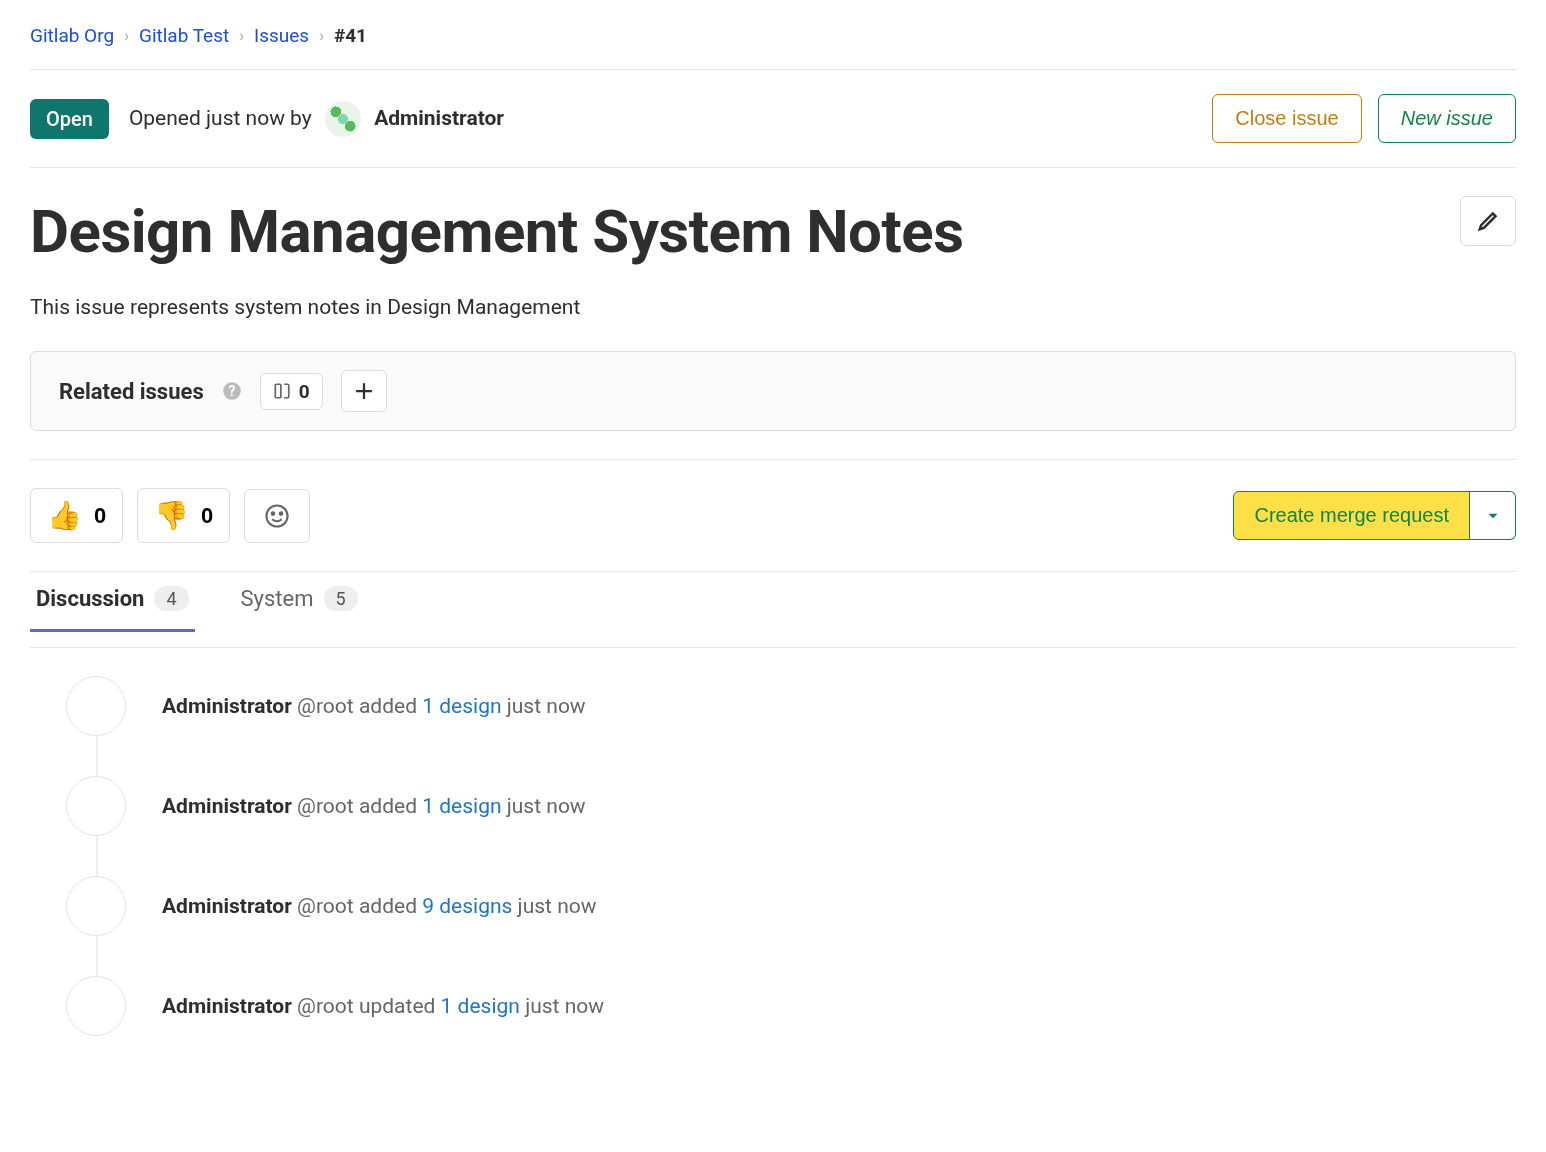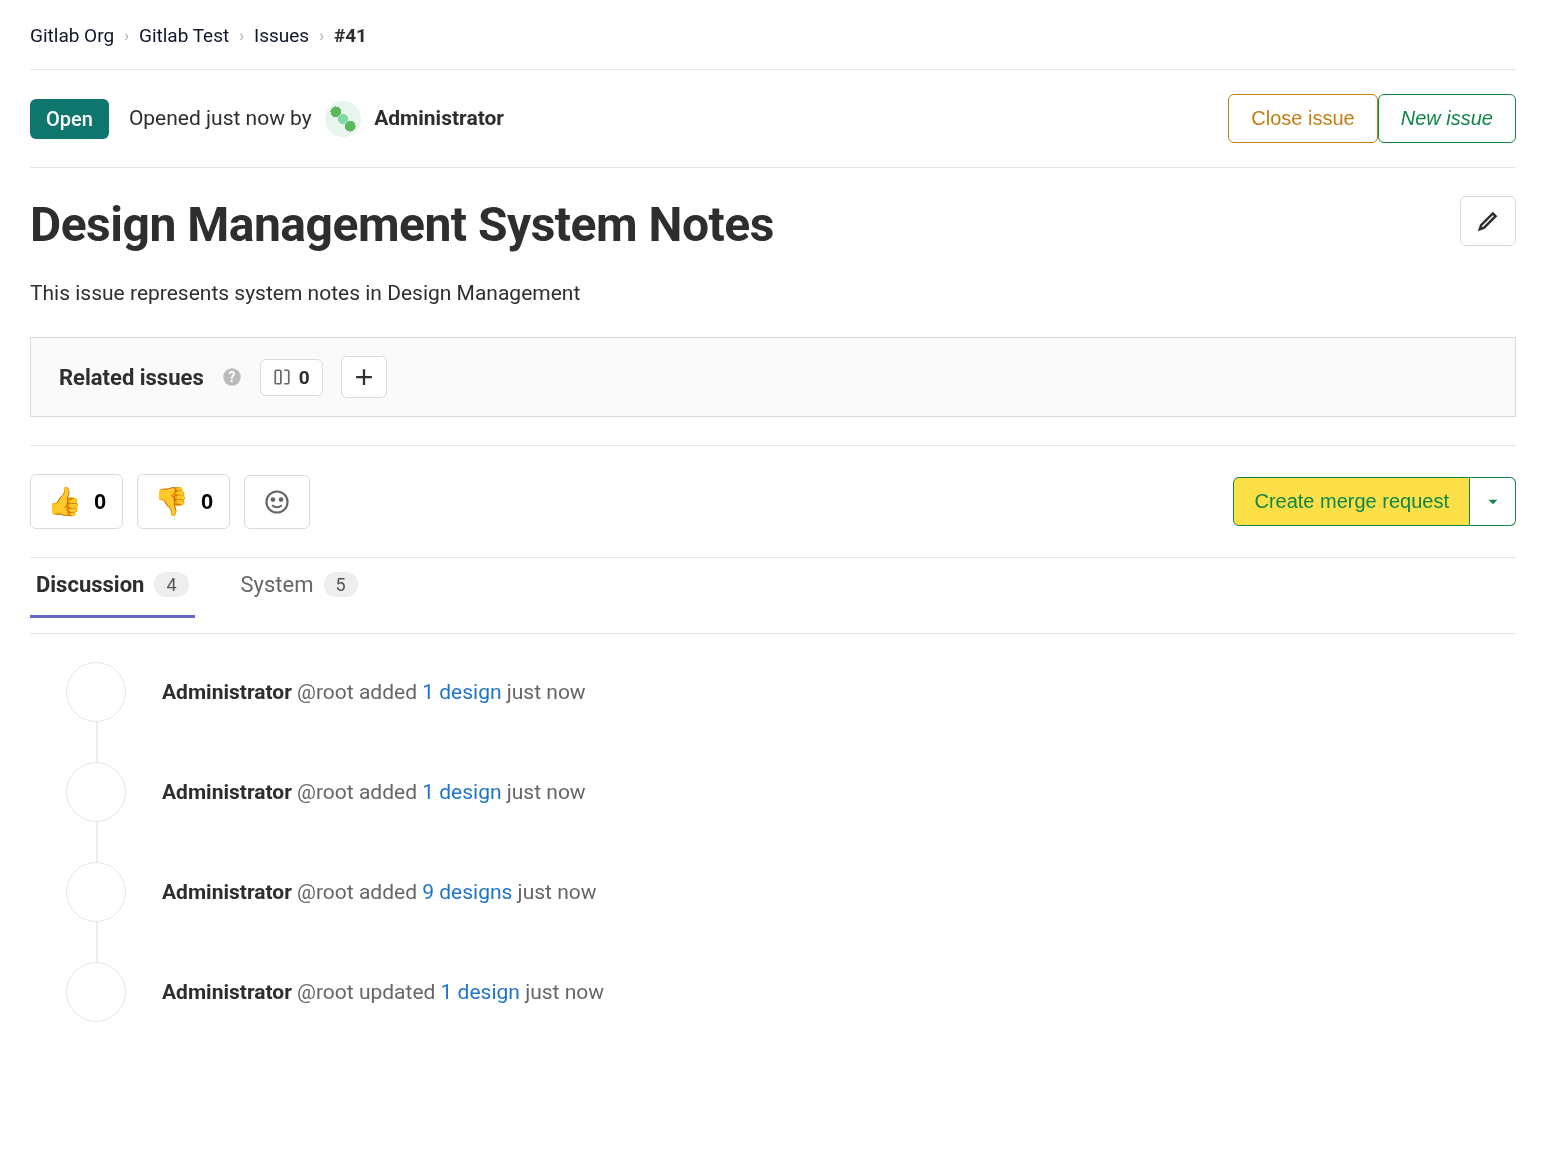--- a/index.html
+++ b/index.html
@@ -16,21 +16,21 @@
     }
     .breadcrumbs {
       display: flex;
       align-items: center;
       gap: 10px;
       padding: 24px 0 22px 0;
       color: #666;
       font-size: 19px;
     }
     .breadcrumb-item {
-      color: #0f172a;
+      color: #1d4ed8;
       text-decoration: none;
     }
     .breadcrumb-item.current {
       color: #2e2e2e;
       font-weight: 700;
     }
     .breadcrumb-sep {
       color: #aaa;
       font-size: 16px;
     }
@@ -68,20 +68,21 @@
       vertical-align: middle;
       margin: 0 8px 0 8px;
     }
     .author-name {
       font-weight: 700;
       font-size: 21px;
     }
     .header-actions {
       margin-left: auto;
       display: flex;
+      gap: 16px;
       padding-left: 33px;
     }
     .btn {
       padding: 12px 22px;
       border-radius: 6px;
       font-size: 20px;
       font-weight: 500;
       background: #fff;
       cursor: pointer;
       border: 1px solid;
@@ -94,21 +95,21 @@
       color: #108548;
       border-color: #108548;
       font-style: italic;
     }
     .title-row {
       display: flex;
       align-items: flex-start;
       padding: 28px 0 10px 0;
     }
     .issue-title {
-      font-size: 48px;
+      font-size: 60px;
       font-weight: 700;
       color: #2e2e2e;
       letter-spacing: -0.5px;
     }
     .edit-btn {
       margin-left: auto;
       width: 56px;
       height: 50px;
       border: 1px solid #dbdbdb;
       border-radius: 6px;
@@ -118,21 +119,21 @@
       justify-content: center;
       cursor: pointer;
     }
     .issue-description {
       font-size: 21px;
       color: #2e2e2e;
       padding: 18px 0 32px 0;
     }
     .related-issues {
       border: 1px solid #dbdbdb;
-      border-radius: 0;
+      border-radius: 6px;
       padding: 18px 28px;
       display: flex;
       align-items: center;
       gap: 18px;
       background: #fafafa;
     }
     .related-title {
       font-size: 22px;
       font-weight: 700;
       color: #2e2e2e;

